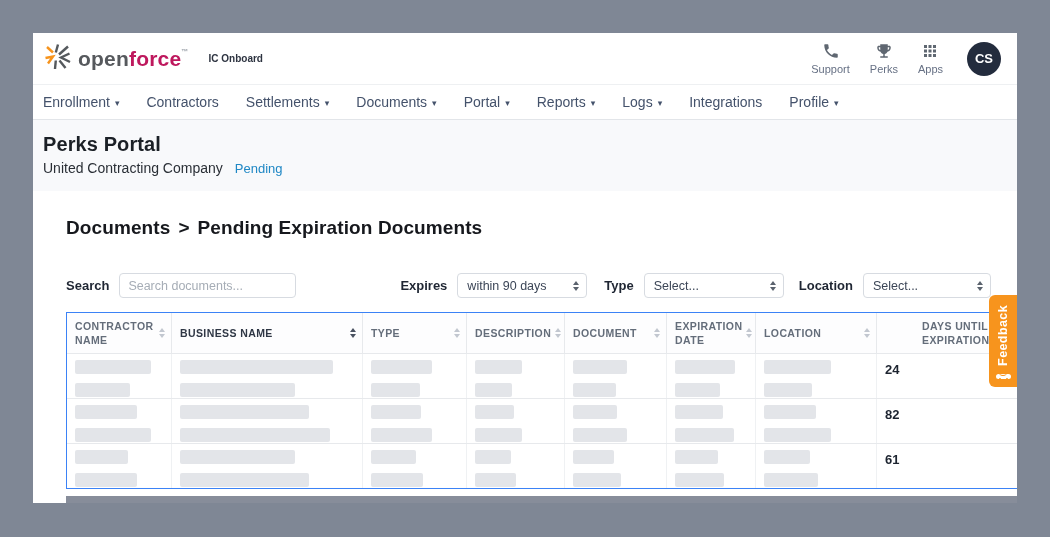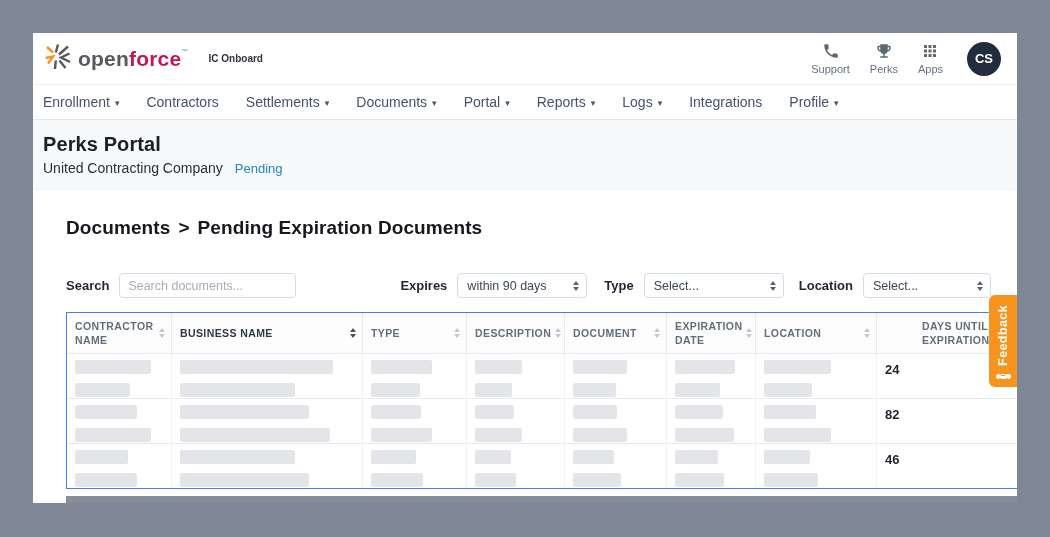--- a/index.html
+++ b/index.html
@@ -373,21 +373,21 @@
             </div>
             <div class="t-cell" style="width: 89px;">
               <div class="bar" style="width: 60%;"></div>
               <div class="bar" style="width: 68%;"></div>
             </div>
             <div class="t-cell" style="width: 121px;">
               <div class="bar" style="width: 44%;"></div>
               <div class="bar" style="width: 52%;"></div>
             </div>
             <div class="t-cell" style="width: 106px;">
-              <div class="days-val">46</div>
+              <div class="days-val">61</div>
             </div>
           </div>
         </div>
     </div>
   </div>
 
   <div class="feedback-tab">
     <span class="feedback-text">Feedback</span>
     <span class="smiley">
       <span class="eye l"></span>

